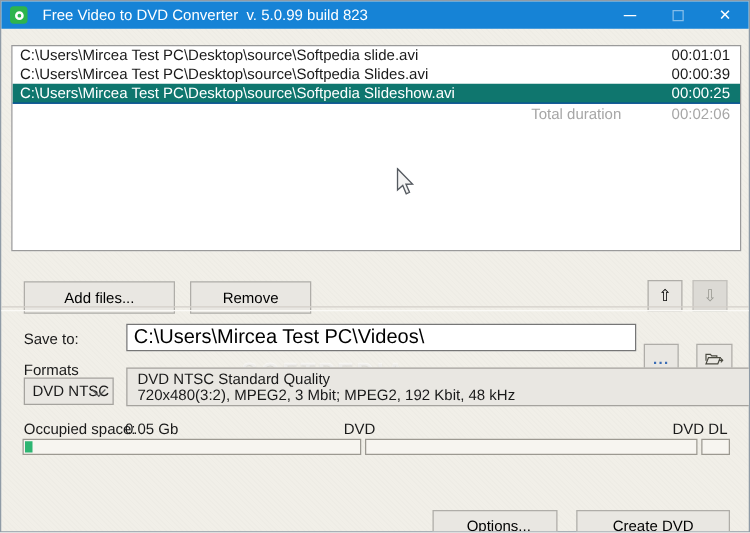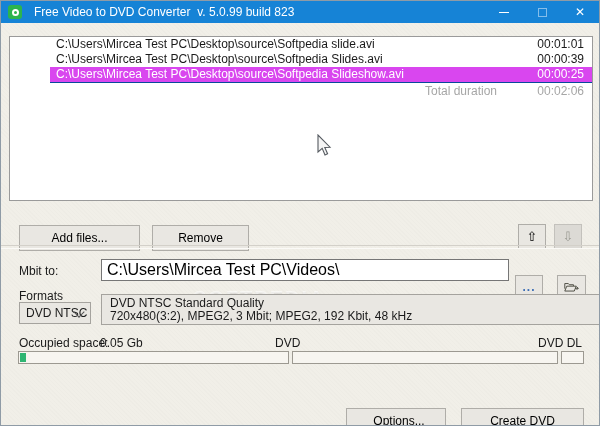--- a/index.html
+++ b/index.html
@@ -9,25 +9,25 @@
   
   .titlebar{position:absolute;left:0;top:0;width:100%;height:22px;background:#1683d6;display:flex;align-items:center;}
   .appicon{width:14px;height:14px;margin-left:7px;background:#2db44d;border-radius:3px;display:flex;align-items:center;justify-content:center;}
   .appicon .disc{width:7px;height:7px;border:2px solid #fff;border-radius:50%;box-sizing:border-box;background:transparent;}
   .title-text{color:#fff;font-size:12px;margin-left:12px;white-space:pre;}
   .win-controls{position:absolute;right:0;top:0;height:22px;display:flex;}
   .win-btn{width:38px;height:22px;display:flex;align-items:center;justify-content:center;color:#fff;font-size:12px;}
   .wb-min .bar{display:block;width:10px;height:1px;background:#fff;}
   .wb-max .box{display:block;width:9px;height:9px;border:1px solid #cfe4f7;opacity:.6;box-sizing:border-box;}
   
-  .filelist{position:absolute;left:8px;top:35px;width:584px;height:165px;background:#fff;border:1px solid #9a9a9a;box-sizing:border-box;overflow:hidden;padding-left:40px;}
+  .filelist{position:absolute;left:8px;top:35px;width:584px;height:165px;background:#fff;border:1px solid #9a9a9a;box-sizing:border-box;overflow:hidden;}
   .file-row{position:relative;height:15px;line-height:15px;white-space:nowrap;}
   .file-row .path{position:absolute;left:6px;}
   .file-row .dur{position:absolute;right:8px;}
-  .file-row.selected{background:#d946ef;color:#fff;border-bottom:1px solid #084a9b;height:15px;}
+  .file-row.selected{background:#0f766e;color:#fff;border-bottom:1px solid #084a9b;height:15px;}
   .total-row{position:relative;height:16px;line-height:16px;color:#a6a6a6;}
   .total-row .tlabel{position:absolute;right:95px;}
   .total-row .tvalue{position:absolute;right:8px;}
   
   .btn{background:#e9e7e2;border:1px solid #afada8;color:#000;font-family:"Liberation Sans",sans-serif;font-size:12px;text-align:center;box-sizing:border-box;display:flex;align-items:center;justify-content:center;margin-top:17px;}
   .btn-addfiles{position:absolute;left:18px;top:207px;width:121px;height:26px;}
   .btn-remove{position:absolute;left:151px;top:207px;width:97px;height:26px;}
   .btn-up{position:absolute;left:517px;top:206px;width:28px;height:25px;font-size:13px;}
   .btn-down{position:absolute;left:553px;top:206px;width:28px;height:25px;font-size:13px;background:#dcdad5;color:#9b9b94;border-color:#c3c1bc;}
   
@@ -107,21 +107,21 @@
   <button class="btn btn-remove">Remove</button>
   <button class="btn btn-up">
       <span>⇧</span>
     </button>
   <button class="btn btn-down">
       <span>⇩</span>
     </button>
 
   <div class="sep"></div>
 
-  <span class="saveto-label">Mbit to:</span>
+  <span class="saveto-label">Save to:</span>
   <input class="saveto-input" type="text" value="C:\Users\Mircea Test PC\Videos\" style="">
   <button class="btn btn-browse">...</button>
   <button class="btn btn-openfolder">
     <svg class="icon-svg" width="19" height="13" viewBox="0 0 19 13">
       <path d="M1 8 L1 1.5 L5.5 1.5 L6.8 3 L12 3 L12 4.5" fill="none" stroke="#4a4a40" stroke-width="1.2"></path>
       <path d="M3.5 4.8 L15.5 4.8 L13 11 L1 11 Z" fill="#e9e7e2" stroke="#4a4a40" stroke-width="1.2"></path>
       <path d="M14 7.5 L18 7.5 M16 5.5 L18 7.5 L16 9.5" fill="none" stroke="#4a4a40" stroke-width="1.2"></path>
     </svg>
   </button>
 

